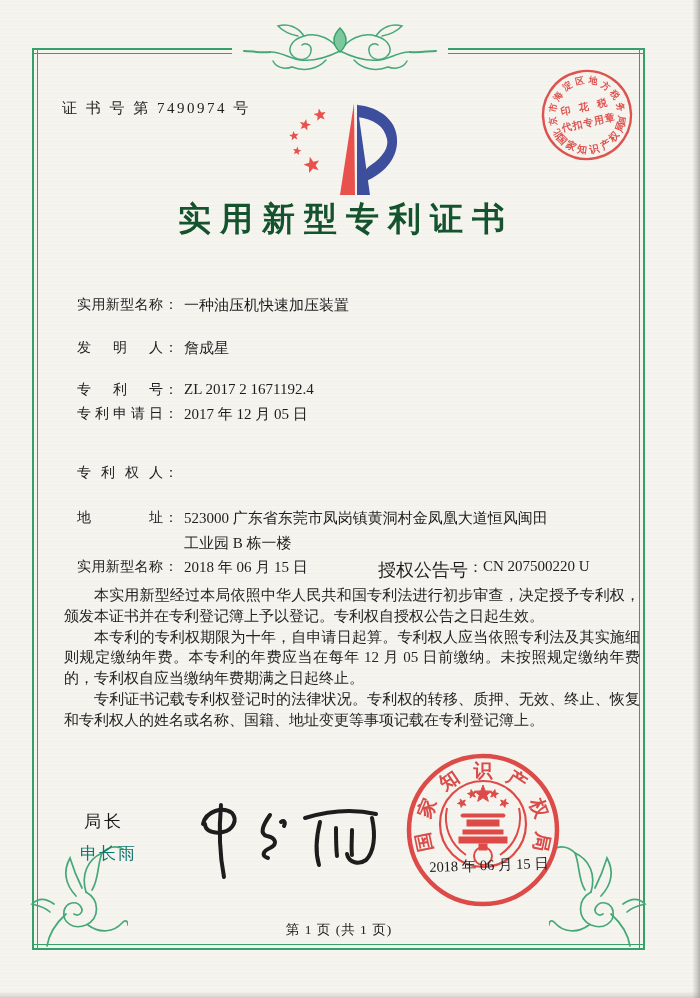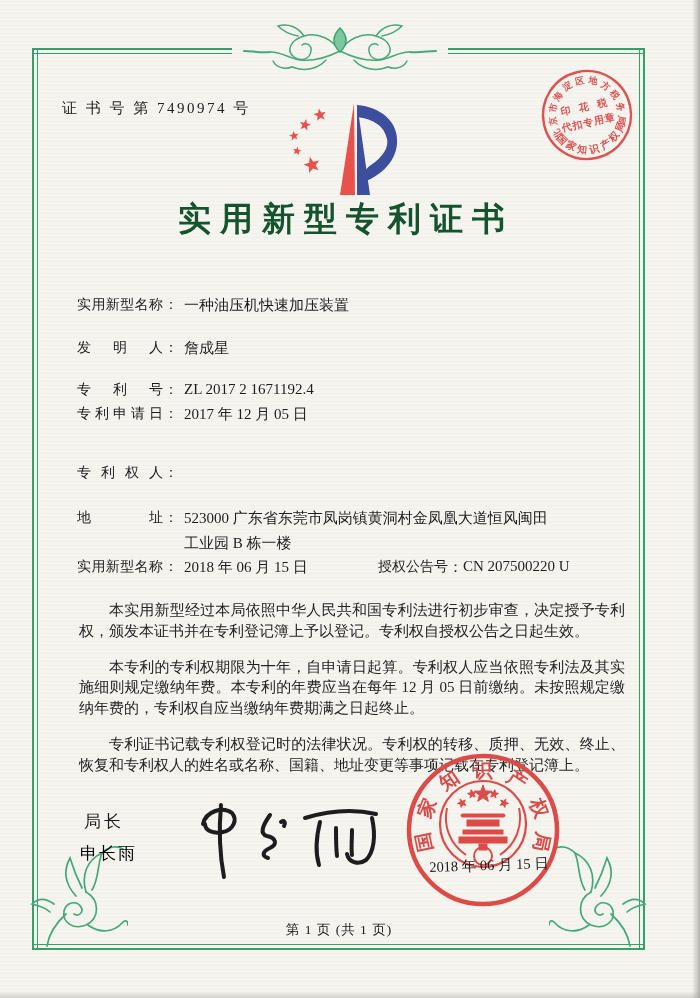--- a/index.html
+++ b/index.html
@@ -31,28 +31,28 @@
   .cert-no{left:62px;top:99px;font-size:15px;letter-spacing:2.5px;color:#222;}
   .title{left:0;right:8px;top:197px;text-align:center;font-size:33px;font-weight:bold;
     letter-spacing:9px;color:#14532d;}
   
   .row{left:77px;display:flex;align-items:flex-start;font-size:15px;color:#1d1d1d;white-space:nowrap;}
   .row .lbl{display:inline-block;width:86px;font-size:14px;text-align:justify;text-align-last:justify;}
   .row .colon{margin:0 2px 0 1px;font-size:14px;}
   .row .val{margin-left:4px;}
   .val2{margin-top:6px;}
   .grant-pub{left:378px;top:558px;display:flex;font-size:15px;white-space:nowrap;}
-  .grant-pub .lbl2{font-size:14px;}
+  .grant-pub .lbl2{font-size:18px;}
   
   .bodytext{left:64px;top:585px;width:576px;font-size:15px;line-height:20.8px;
     text-align:justify;color:#242424;}
-  .bodytext p{margin:15px;text-indent:2em;}
+  .bodytext p{margin:0;text-indent:2em;}
   
   .director-title{left:84px;top:810px;font-size:17px;letter-spacing:3px;color:#1b1b1b;}
-  .director-name{left:80px;top:842px;font-size:17px;letter-spacing:2px;color:#000000;}
+  .director-name{left:80px;top:842px;font-size:17px;letter-spacing:2px;color:#0f766e;}
   
   .footer{left:0;right:22px;top:921px;text-align:center;font-size:13.5px;letter-spacing:1px;color:#222;}
   
   .arc-ch{position:absolute;line-height:1;}
   .tax-stamp{left:528px;top:56px;width:118px;height:118px;transform:rotate(-12deg);}
   .tax-stamp .arc{position:absolute;left:0;top:0;width:100%;height:100%;
     color:#dd5350;font-weight:bold;}
   .tax-arc-top{font-size:9px;}
   .tax-arc-bottom{font-size:10px;}
   .tax-center1{left:0;right:0;top:44px;text-align:center;font-size:10px;font-weight:bold;

